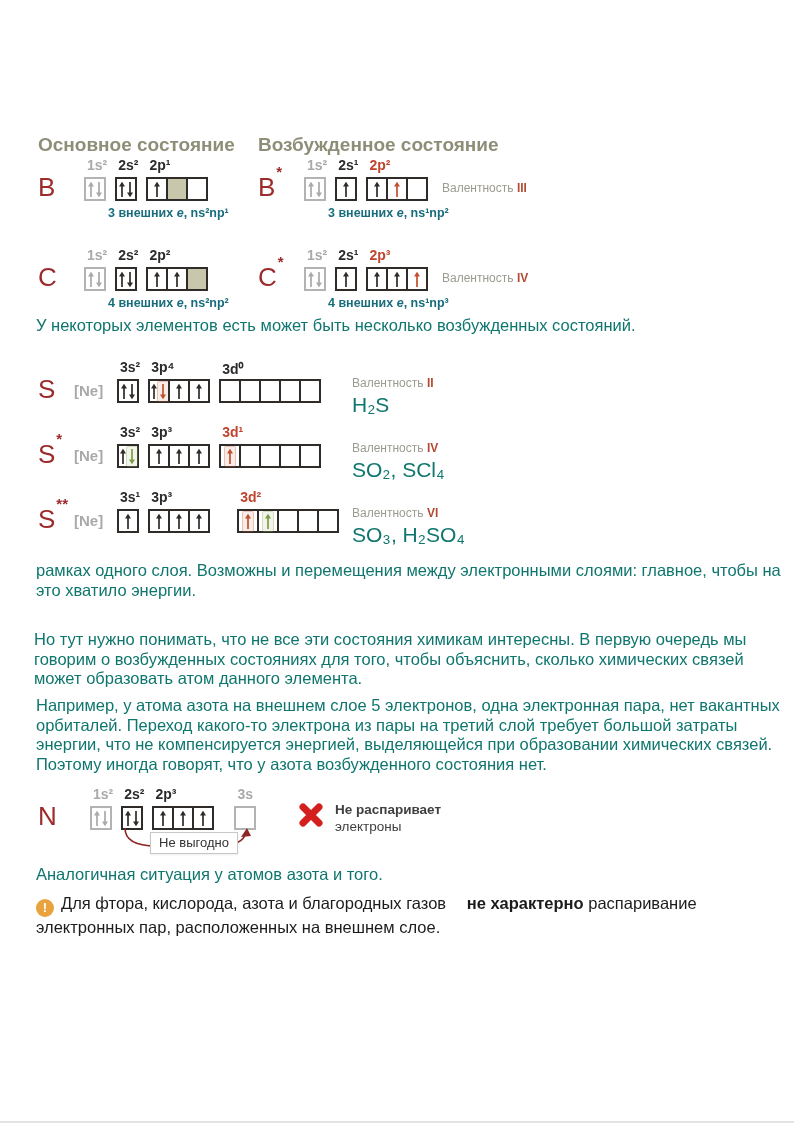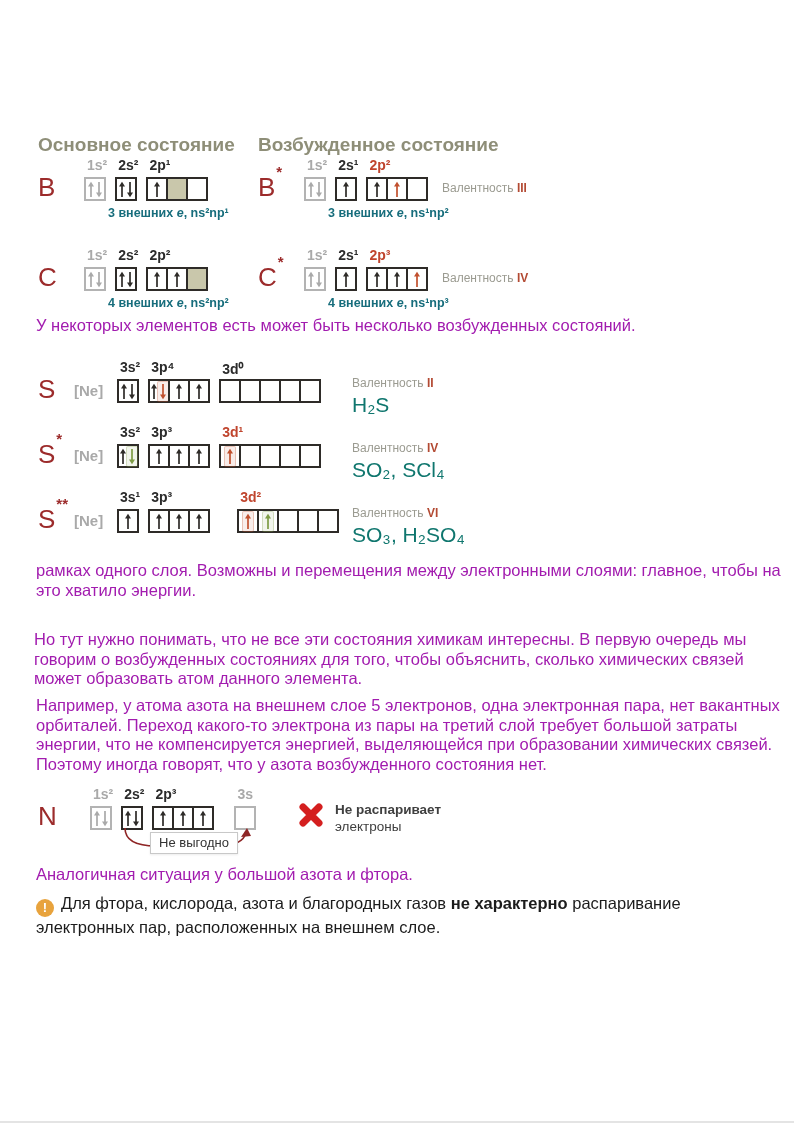--- a/index.html
+++ b/index.html
@@ -2,21 +2,21 @@
 <html><head>
 <meta charset="utf-8">
 <style>
   html,body{margin:0;padding:0;background:#fff;}
   #page{position:relative;width:794px;height:1123px;background:#ffffff;overflow:hidden;
         font-family:"Liberation Sans",sans-serif;color:#1c1c1c;}
   .abs{position:absolute;}
   
   .sec-hdr{font-size:19px;font-weight:600;color:#8e8e78;white-space:nowrap;}
   
-  .para{font-size:16.5px;line-height:19.5px;color:#a21caf;white-space:nowrap;}
+  .para{font-size:16.5px;line-height:19.5px;color:#0f766e;white-space:nowrap;}
   .para .ln{white-space:nowrap;}
   
   .diagram{position:absolute;display:flex;align-items:flex-start;}
   .elem{align-self:flex-end;width:38px;font-size:26px;line-height:27px;color:#9c2b2b;white-space:nowrap;}
   .elem .star{position:relative;top:-9px;margin-left:1px;font-size:15px;font-weight:600;}
   #dg-s1 .elem,#dg-s2 .elem,#dg-s3 .elem{width:36px;}
   #dg-n .elem{width:44px;}
   .core{align-self:flex-end;width:35px;padding-bottom:4px;font-size:15px;font-weight:600;color:#a9a9a9;}
   .orb{margin-left:8px;}
   .orb:first-of-type{margin-left:0;}
@@ -49,21 +49,21 @@
   .nv-label{position:absolute;left:112px;top:46px;padding:2px 8px 3px;border:1px solid #c8c8c8;background:#fff;
             font-size:13px;color:#333;white-space:nowrap;box-shadow:0 1px 2px rgba(0,0,0,.08);}
   .nx{position:absolute;left:260px;top:16px;}
   .nnote{position:absolute;left:297px;top:15px;font-size:13.5px;line-height:17px;color:#404040;white-space:nowrap;}
   .nnote b{font-weight:700;}
   
   #warn{font-size:16.5px;line-height:21px;white-space:nowrap;}
   .wicon{display:inline-block;width:18px;height:18px;margin-right:7px;border-radius:50%;background:#e8a33d;
          color:#fff;font-weight:700;font-size:13px;line-height:18px;text-align:center;vertical-align:-3px;}
   .wicon::after{content:"!";}
-  #warn b{font-weight:700;}
+  #warn b{font-weight:700;margin-left:16px;}
   .page-bottom{position:absolute;left:0;right:0;bottom:0;height:2px;background:#e4e4e4;}
 </style>
 </head>
 <body>
 
 <div id="page">
 
   <div class="abs sec-hdr" style="left:38px;top:134px;">Основное состояние</div>
   <div class="abs sec-hdr" style="left:258px;top:134px;">Возбужденное состояние</div>
 
@@ -543,21 +543,21 @@
        <path d="M5 0 C5 13 16 18 36 18 L100 18 C116 18 124 12 126 5" stroke="#8f2626" stroke-width="1.6" fill="none"></path>
        <path d="M121 9 L127 0 L131 8 Z" fill="#8f2626"></path>
      </svg>
      <div class="nv-label">Не выгодно</div>
      <div class="nx"><svg width="26" height="26" viewBox="0 0 26 26">
           <path d="M5 5 L21 21 M21 5 L5 21" stroke="#d41f1f" stroke-width="7" stroke-linecap="round" fill="none"></path>
         </svg></div>
      <div class="nnote"><b>Не распаривает</b><br>электроны</div>
     </div>
 
-  <div class="abs para" style="left:36px;top:865px;">Аналогичная ситуация у большой азота и фтора.</div>
+  <div class="abs para" style="left:36px;top:865px;">Аналогичная ситуация у атомов азота и того.</div>
 
   <div id="warn" class="abs" style="left:36px;top:893px;">
     <div class="ln"><span class="wicon"></span><span>Для фтора, кислорода, азота и благородных газов </span><b>не характерно</b><span> распаривание</span></div>
     <div class="ln">электронных пар, расположенных на внешнем слое.</div>
   </div>
 
   <div class="page-bottom"></div>
 </div>
 
 </body></html>

